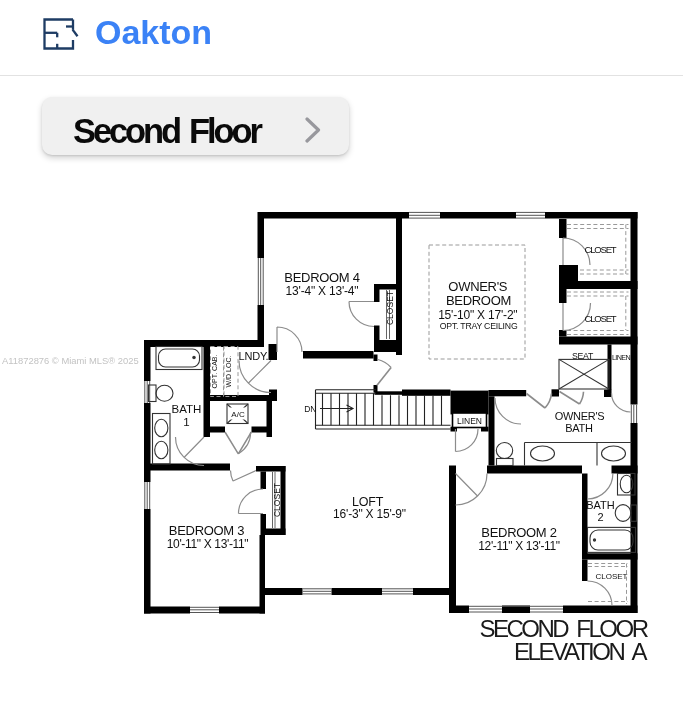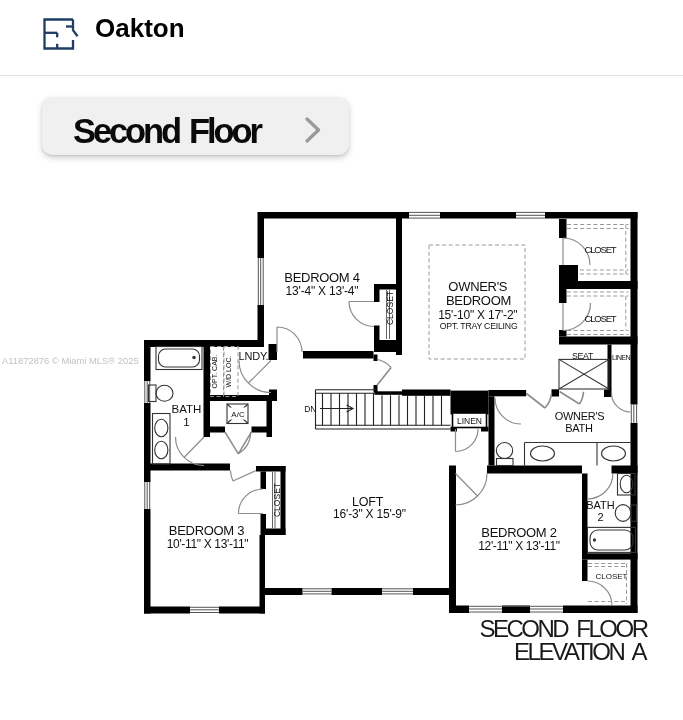--- a/index.html
+++ b/index.html
@@ -1,19 +1,19 @@
 <!DOCTYPE html>
 <html><head>
 <meta charset="utf-8">
 <style>
 html,body{margin:0;padding:0;background:#fff;}
 body{width:683px;height:720px;position:relative;font-family:"Liberation Sans",sans-serif;overflow:hidden;}
 .header{position:absolute;left:0;top:0;width:683px;height:75px;}
 .hicon{position:absolute;left:40px;top:14px;}
-.brand{position:absolute;left:95px;top:13px;font-size:26px;font-weight:bold;color:#000000;letter-spacing:0px;}
+.brand{position:absolute;left:95px;top:13px;font-size:34px;font-weight:bold;color:#3b82f6;letter-spacing:0px;}
 .divider{position:absolute;left:0;top:75px;width:683px;height:1px;background:#e2e2e2;}
 .btn{position:absolute;left:42px;top:97px;width:307px;height:58px;background:#f0f0f0;border-radius:10px;box-shadow:0 3px 6px rgba(0,0,0,0.18),0 1px 2px rgba(0,0,0,0.10);}
 .btnlabel{position:absolute;left:31px;top:15px;font-size:34.5px;font-weight:bold;color:#0a0a0a;letter-spacing:-3.1px;word-spacing:3.5px;}
 .chev{position:absolute;right:28px;top:19px;}
 svg text{font-family:"Liberation Sans",sans-serif;}
 </style>
 </head>
 <body>
 
 <div class="header">

